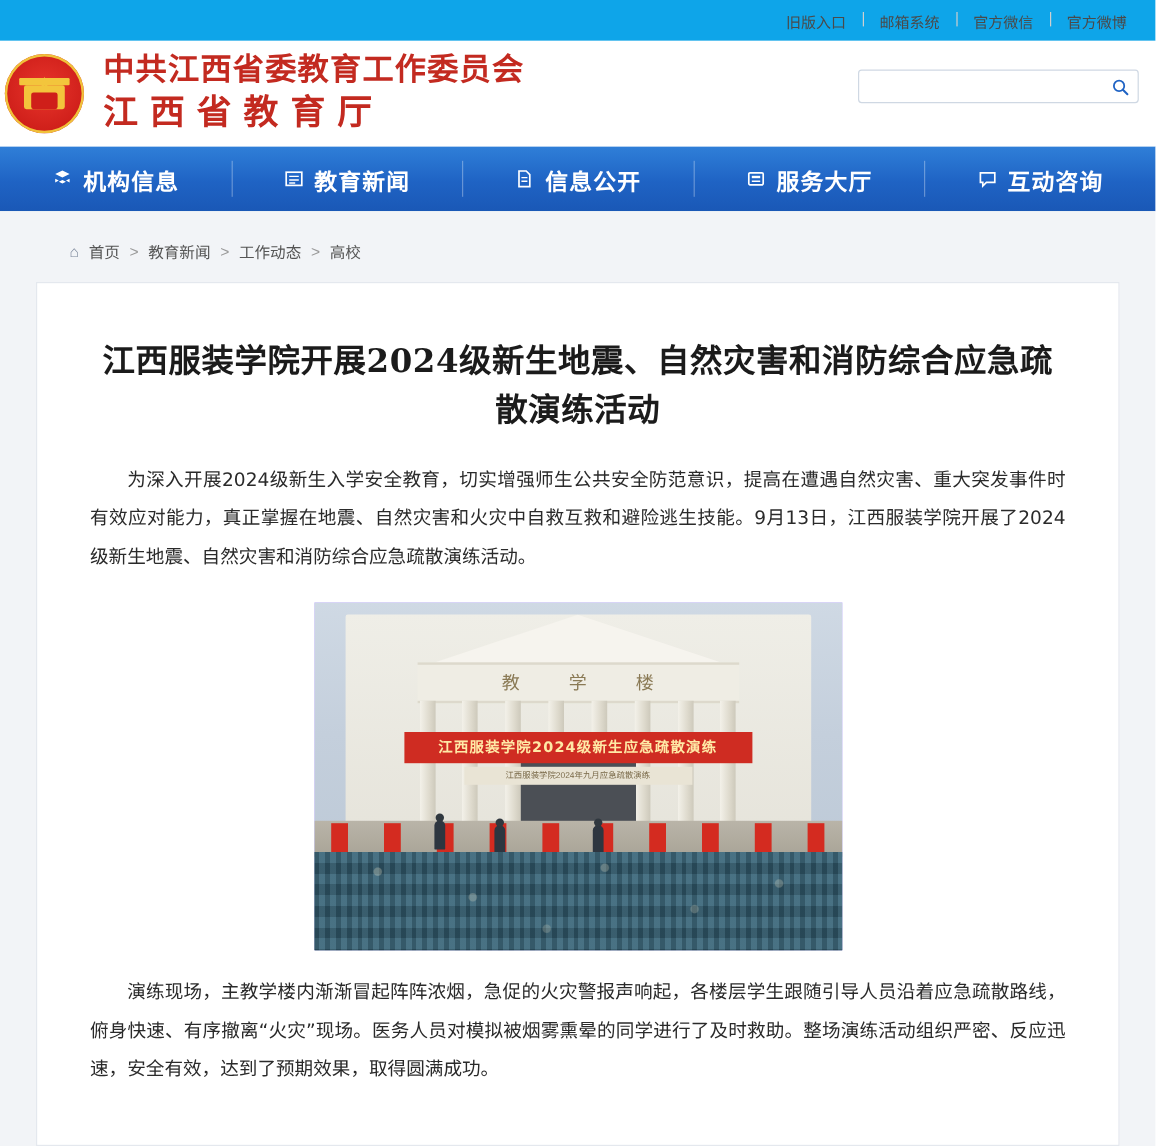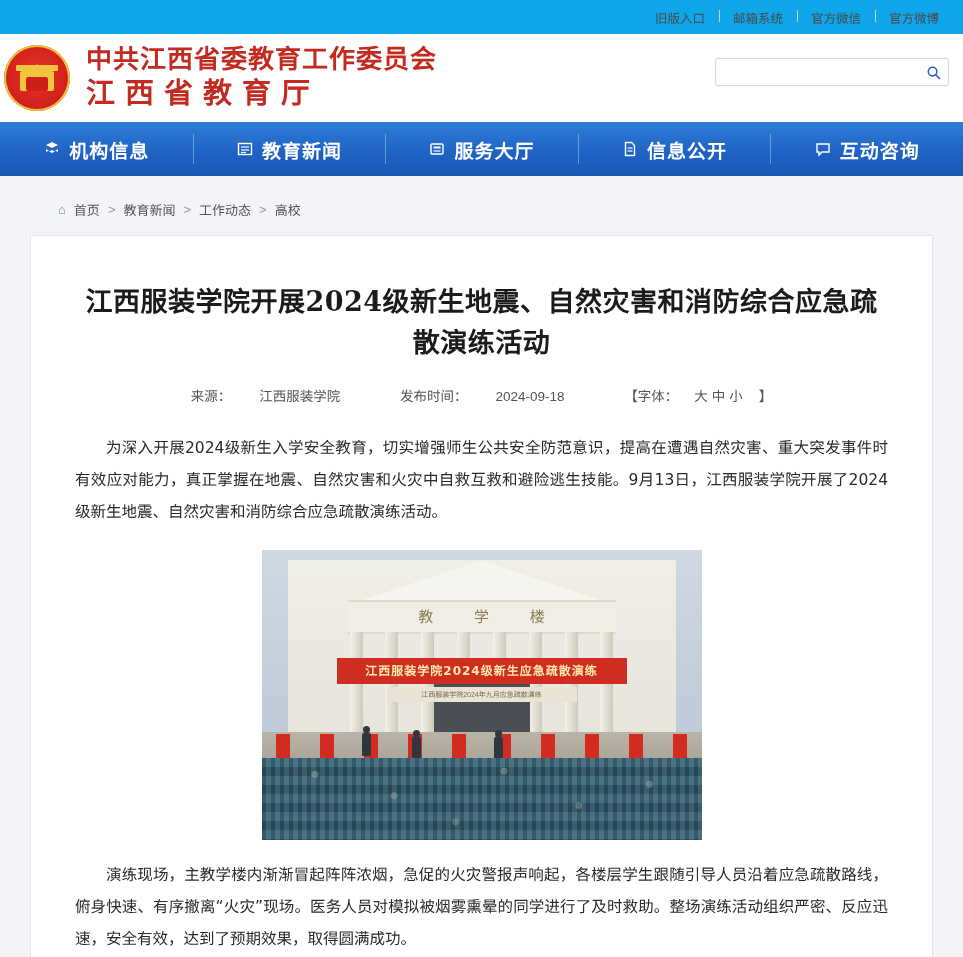--- a/index.html
+++ b/index.html
@@ -493,36 +493,36 @@
           <line x1="4" y1="6" x2="12" y2="6" stroke="#fff" stroke-width="1.2"></line>
           <line x1="4" y1="9" x2="12" y2="9" stroke="#fff" stroke-width="1.2"></line>
           <line x1="4" y1="11.5" x2="9" y2="11.5" stroke="#fff" stroke-width="1.2"></line>
         </svg>
     </span>
     <span>教育新闻</span>
   </div>
   <div class="nav-item">
     <span class="nav-ico">
       <svg width="16" height="16" viewBox="0 0 16 16">
+          <path d="M3.5 1.5 h6 l3 3 v10 h-9 z" fill="none" stroke="#fff" stroke-width="1.4"></path>
+          <line x1="5.5" y1="7" x2="10.5" y2="7" stroke="#fff" stroke-width="1.2"></line>
+          <line x1="5.5" y1="10" x2="10.5" y2="10" stroke="#fff" stroke-width="1.2"></line>
+        </svg>
+    </span>
+    <span>信息公开</span>
+  </div>
+  <div class="nav-item">
+    <span class="nav-ico">
+      <svg width="16" height="16" viewBox="0 0 16 16">
           <rect x="2" y="3" width="12" height="10" rx="1" fill="none" stroke="#fff" stroke-width="1.4"></rect>
           <rect x="4.5" y="5.5" width="7" height="2" fill="#fff"></rect>
           <line x1="4.5" y1="10" x2="11.5" y2="10" stroke="#fff" stroke-width="1.2"></line>
         </svg>
     </span>
     <span>服务大厅</span>
-  </div>
-  <div class="nav-item">
-    <span class="nav-ico">
-      <svg width="16" height="16" viewBox="0 0 16 16">
-          <path d="M3.5 1.5 h6 l3 3 v10 h-9 z" fill="none" stroke="#fff" stroke-width="1.4"></path>
-          <line x1="5.5" y1="7" x2="10.5" y2="7" stroke="#fff" stroke-width="1.2"></line>
-          <line x1="5.5" y1="10" x2="10.5" y2="10" stroke="#fff" stroke-width="1.2"></line>
-        </svg>
-    </span>
-    <span>信息公开</span>
   </div>
   <div class="nav-item">
     <span class="nav-ico">
       <svg width="16" height="16" viewBox="0 0 16 16">
           <path d="M2 3 h12 v8 h-7 l-3 3 v-3 h-2 z" fill="none" stroke="#fff" stroke-width="1.4"></path>
         </svg>
     </span>
     <span>互动咨询</span>
   </div>
 </div>
@@ -537,25 +537,20 @@
       <a href="#">教育新闻</a>
       <span class="sep">&gt;</span>
       <a href="#">工作动态</a>
       <span class="sep">&gt;</span>
       <a href="#">高校</a>
     </div>
 
     <div class="article">
       <h1 class="art-title">江西服装学院开展2024级新生地震、自然灾害和消防综合应急疏散演练活动</h1>
 
-      <div class="art-meta">
-        <span><span>来源：</span><span>江西服装学院</span></span>
-        <span><span>发布时间：</span><span>2024-09-18</span></span>
-        <span class="fs"><span>【字体：</span><a href="#">大</a><a href="#">中</a><a href="#">小</a><span>】</span></span>
-      </div>
 
       <div class="art-body">
         <p>为深入开展2024级新生入学安全教育，切实增强师生公共安全防范意识，提高在遭遇自然灾害、重大突发事件时有效应对能力，真正掌握在地震、自然灾害和火灾中自救互救和避险逃生技能。9月13日，江西服装学院开展了2024级新生地震、自然灾害和消防综合应急疏散演练活动。</p>
 
         <div class="figure">
           <div class="sky"></div>
           <div class="building">
             <div class="pediment"></div>
             <div class="frieze">教 学 楼</div>
             <div class="cols">

